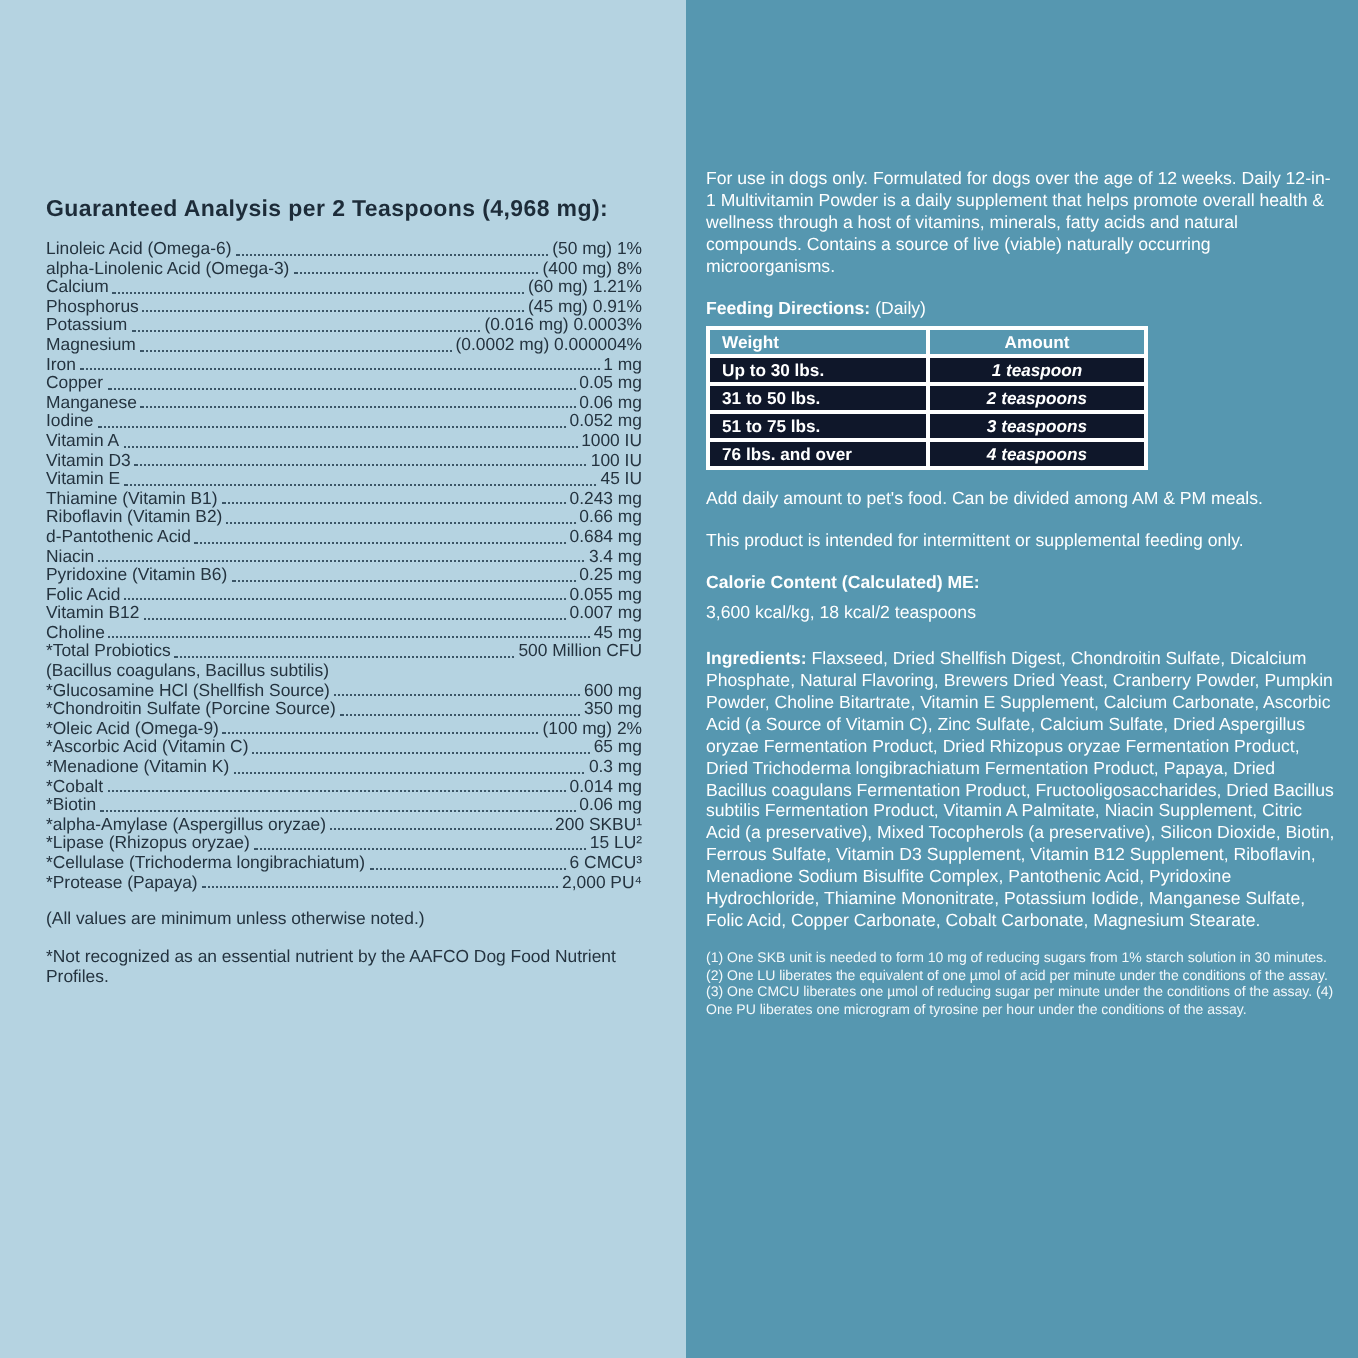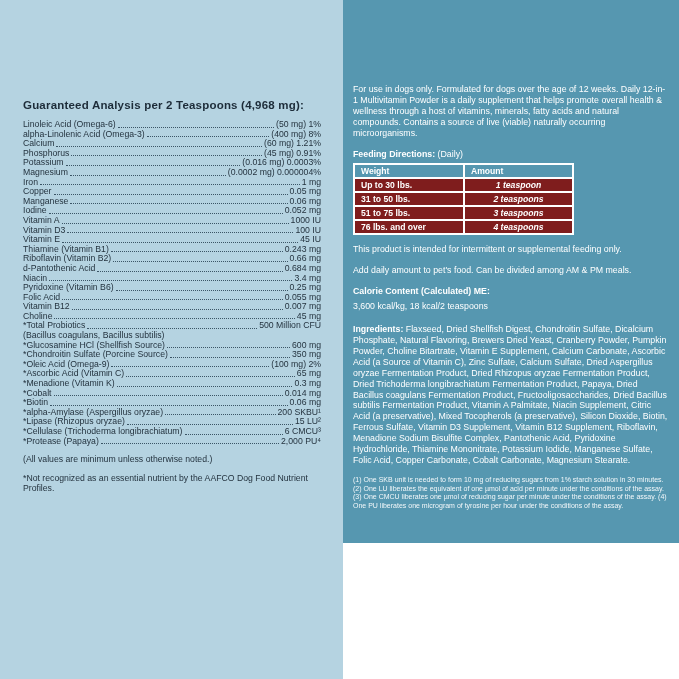--- a/index.html
+++ b/index.html
@@ -30,42 +30,42 @@
   .ga-leader {
     flex:1 1 auto; min-width:5px;
     border-bottom:1px dotted #3b5566;
     margin:0 2px 2px 2px;
   }
   .ga-value { flex:0 0 auto; text-align:right; }
   .ga-note { font-size:8.7px; line-height:10.4px; margin:8px 0 0 0; }
 
   
   .panel-right {
-    flex:1; height:543px; box-sizing:border-box;
+    flex:1; height:679px; box-sizing:border-box;
     background:#5697b0; color:#ffffff;
     padding:84px 11px 0 10px;
   }
   .rp-text {
     font-size:8.8px; line-height:10.9px; margin:0 0 10px 0;
   }
   .rp-bold { font-weight:700; }
   .rp-section-head { font-size:8.8px; line-height:10.9px; margin:0 0 4px 0; }
 
   table.feeding-table {
     border-collapse:collapse; margin:0 0 9px 0;
   }
   .feeding-table th, .feeding-table td {
     border:2px solid #ffffff;
     font-size:8.6px; line-height:10px; font-weight:700;
     padding:1px 6px;
   }
   .feeding-table th { background:#5697b0; }
   .feeding-table th:first-child { text-align:left; width:96px; }
-  .feeding-table th:last-child  { text-align:left; width:95px; }
-  .feeding-table td { background:#7f1d1d; }
+  .feeding-table th:last-child  { text-align:center; width:95px; }
+  .feeding-table td { background:#0f172a; }
   .feeding-table td:first-child { text-align:left; }
   .feeding-table td:last-child  { text-align:center;font-style:italic; }
 
   .rp-calorie-value { font-size:8.8px; line-height:10.9px; margin:0 0 12px 0; }
   .rp-footnotes {
     font-size:7px; line-height:8.8px; margin:4px 0 0 0;
     color:#f3f8fa;
   }
 </style>
 </head>
@@ -274,23 +274,23 @@
             <td>51 to 75 lbs.</td>
             <td>3 teaspoons</td>
           </tr>
           <tr>
             <td>76 lbs. and over</td>
             <td>4 teaspoons</td>
           </tr>
         </tbody>
     </table>
 
+    <p class="rp-text">Add daily amount to pet's food. Can be divided among AM &amp; PM meals.</p>
+
     <p class="rp-text">This product is intended for intermittent or supplemental feeding only.</p>
-
-    <p class="rp-text">Add daily amount to pet's food. Can be divided among AM &amp; PM meals.</p>
 
     <p class="rp-section-head rp-bold">Calorie Content (Calculated) ME:</p>
     <p class="rp-calorie-value">3,600 kcal/kg, 18 kcal/2 teaspoons</p>
 
     <p class="rp-text"><span class="rp-bold">Ingredients:</span><span> Flaxseed, Dried Shellfish Digest, Chondroitin Sulfate, Dicalcium Phosphate, Natural Flavoring, Brewers Dried Yeast, Cranberry Powder, Pumpkin Powder, Choline Bitartrate, Vitamin E Supplement, Calcium Carbonate, Ascorbic Acid (a Source of Vitamin C), Zinc Sulfate, Calcium Sulfate, Dried Aspergillus oryzae Fermentation Product, Dried Rhizopus oryzae Fermentation Product, Dried Trichoderma longibrachiatum Fermentation Product, Papaya, Dried Bacillus coagulans Fermentation Product, Fructooligosaccharides, Dried Bacillus subtilis Fermentation Product, Vitamin A Palmitate, Niacin Supplement, Citric Acid (a preservative), Mixed Tocopherols (a preservative), Silicon Dioxide, Biotin, Ferrous Sulfate, Vitamin D3 Supplement, Vitamin B12 Supplement, Riboflavin, Menadione Sodium Bisulfite Complex, Pantothenic Acid, Pyridoxine Hydrochloride, Thiamine Mononitrate, Potassium Iodide, Manganese Sulfate, Folic Acid, Copper Carbonate, Cobalt Carbonate, Magnesium Stearate.</span></p>
 
     <p class="rp-footnotes">(1) One SKB unit is needed to form 10 mg of reducing sugars from 1% starch solution in 30 minutes. (2) One LU liberates the equivalent of one µmol of acid per minute under the conditions of the assay. (3) One CMCU liberates one µmol of reducing sugar per minute under the conditions of the assay. (4) One PU liberates one microgram of tyrosine per hour under the conditions of the assay.</p>
   </div>
 </div>
 

